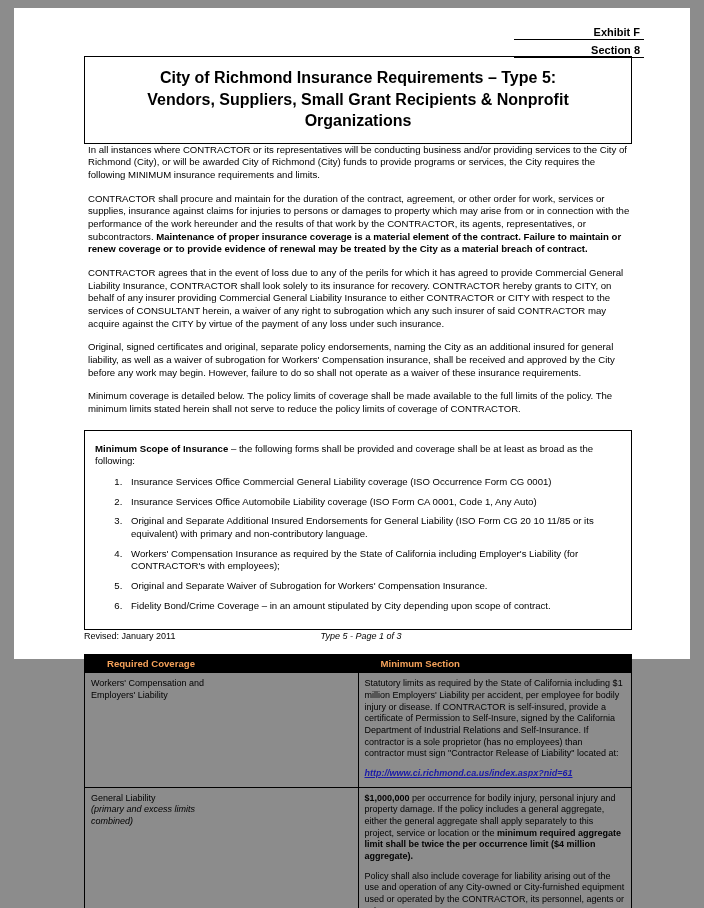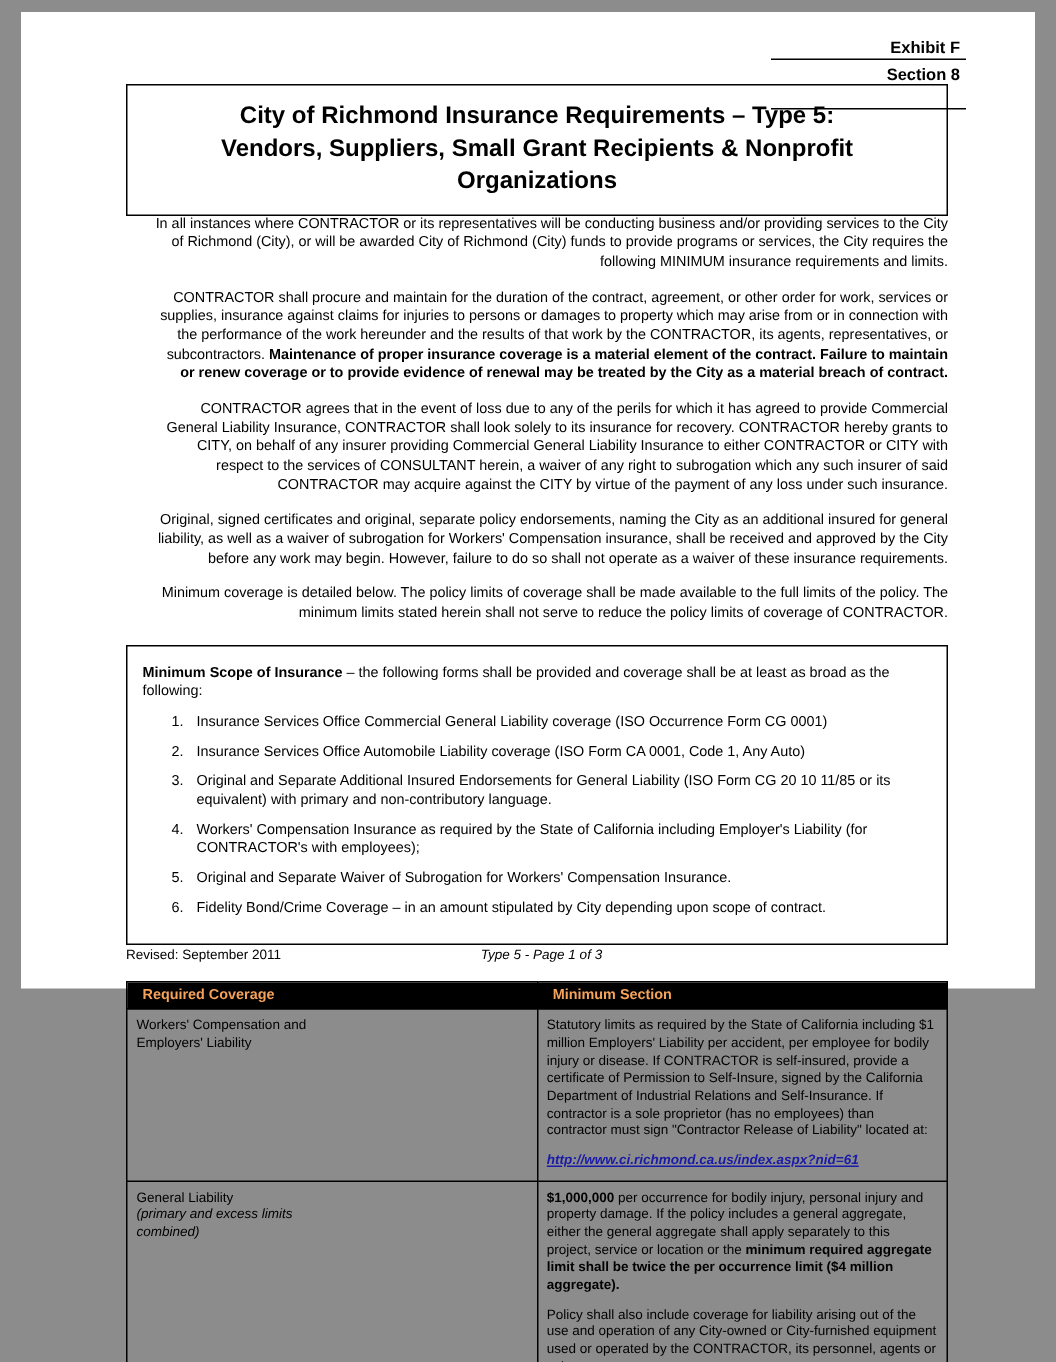--- a/index.html
+++ b/index.html
@@ -32,21 +32,21 @@
     color: #000;
   }
   .exhibit-line {
     border-bottom: 1.5px solid #000;
     padding-bottom: 1px;
     margin-bottom: 4px;
     padding-right: 4px;
   }
   .exhibit-line2 {
     border-bottom: 1.5px solid #000;
-    padding-bottom: 16px;
+    padding-bottom: 1px;
     padding-right: 4px;
   }
   .doc-body {
     position: absolute;
     left: 70px;
     top: 48px;
     width: 548px;
   }
   .title-box {
     border: 1.5px solid #000;
@@ -56,22 +56,22 @@
   .title-box .t1, .title-box .t2 {
     font-size: 16px;
     font-weight: bold;
     line-height: 1.35;
     color: #000;
   }
   p.para {
     font-size: 9.6px;
     line-height: 1.32;
     color: #000;
-    margin: 0 0 11px 16px;
-    text-align: right;
+    margin: 0 0 11px 4px;
+    text-align: left;
   }
   .first-para { margin-top: 14px; }
   b { font-weight: bold; }
   .scope-box {
     border: 1.5px solid #000;
     padding: 12px 10px 10px 10px;
     margin-top: 14px;
   }
   .scope-intro {
     font-size: 9.6px;
@@ -95,21 +95,21 @@
     width: 100%;
     margin-top: 24px;
     table-layout: fixed;
   }
   table.req th {
     background: #000000;
     color: #f5a25a;
     font-size: 9.6px;
     font-weight: bold;
     text-align: left;
-    padding: 3px 10px;
+    padding: 3px 22px;
     border: 1.2px solid #000;
   }
   table.req td {
     border: 1.2px solid #000;
     vertical-align: top;
     font-size: 9px;
     line-height: 1.3;
     color: #000;
     padding: 5px 6px 7px 6px;
   }
@@ -210,17 +210,17 @@
             <p class="cell-p">Policy shall also include coverage for liability arising out of the use and operation of any City-owned or City-furnished equipment used or operated by the CONTRACTOR, its personnel, agents or subcontractors.</p>
 
           </td>
         </tr>
       </tbody>
     </table>
 
   </div>
 
   <div class="footer">
-    <span class="left">Revised: September 2011</span>
+    <span class="left">Revised: January 2011</span>
     <div class="center">Type 5 - Page 1 of 3</div>
   </div>
 
 </div>
 
 </body></html>

